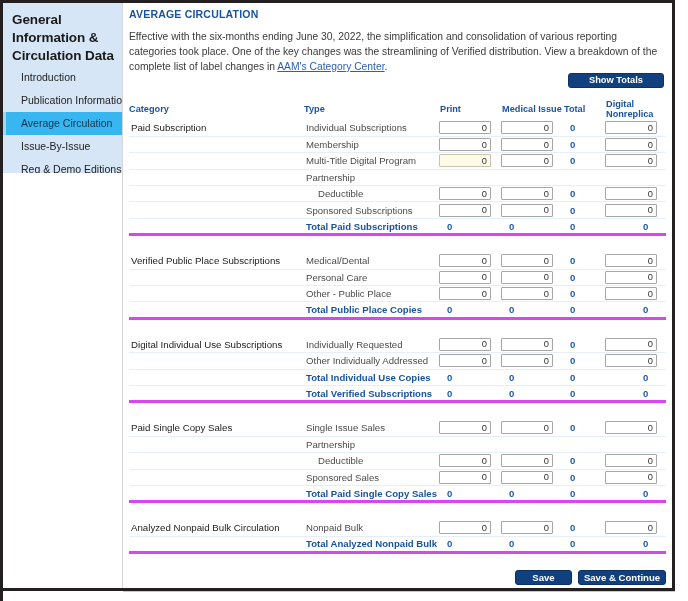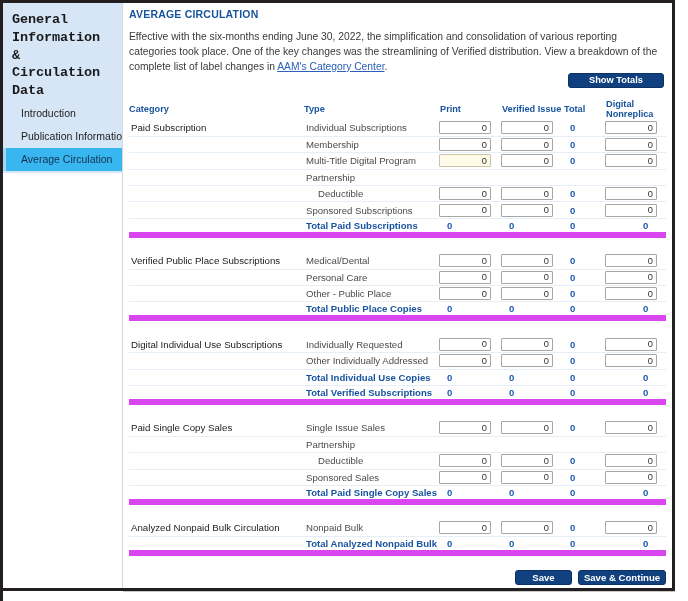--- a/index.html
+++ b/index.html
@@ -31,21 +31,20 @@
     width: 119px; height: 170px;
     background: #d7e6f7;
   }
   #sidebar-title {
     padding: 8px 6px 2px 9px;
     font-size: 13.5px;
     font-weight: bold;
     color: #1a1a1a;
     line-height: 1.32;
     letter-spacing: -0.1px;
-    font-family: Liberation Mono, monospace;
   }
   .nav-item {
     height: 23px;
     line-height: 23px;
     padding-left: 18px;
     font-size: 10.5px;
     color: #222222;
     white-space: nowrap;
     cursor: pointer;
   }
@@ -123,21 +122,21 @@
     color: #18539e; text-align: left;
     vertical-align: top;
     padding-top: 2px !important;
     margin-left: 48px;
   }
   thead th.num { text-align: left; padding-left: 2px !important; }
 
   tbody tr.datarow { height: 16.4px; }
   tbody tr.datarow td { border-bottom: 1px solid #e6eef7; }
   tbody tr.spacer td { height: 18px; border: none; }
-  tbody tr.lastrow td { border-bottom: 6px solid #d946ef; margin-top: 28px; }
+  tbody tr.lastrow td { border-bottom: 3px solid #d946ef; margin-top: 28px; }
 
   .cat-label {
     font-size: 9.7px; font-weight: normal; color: #222222;
     padding-left: 2px !important; white-space: nowrap;
   }
   .type-label {
     font-size: 9.6px; color: #4b4b4b; padding-left: 2px !important;
     white-space: nowrap;
   }
   .type-label.indent { padding-left: 14px !important; }
@@ -239,21 +238,21 @@
           <col class="c-print">
         <col class="c-digi">
           <col class="c-tot">
           <col class="c-dnr">
       </colgroup>
       <thead>
         <tr>
           <th>Category</th>
           <th>Type</th>
           <th class="num">Print</th>
-          <th class="num">Verified Issue</th>
+          <th class="num">Medical Issue</th>
           <th class="num">Total</th>
           <th class="num">Digital Nonreplica</th>
         </tr>
       </thead>
       <tbody id="tbody">
           <tr class="datarow">
             <td class="cat-label">Paid Subscription</td>
             <td class="type-label">Individual Subscriptions</td>
             <td class="numcell"><input type="text" class="num" value="0" style=""></td>
             <td class="numcell"><input type="text" class="num" value="0" style=""></td>

